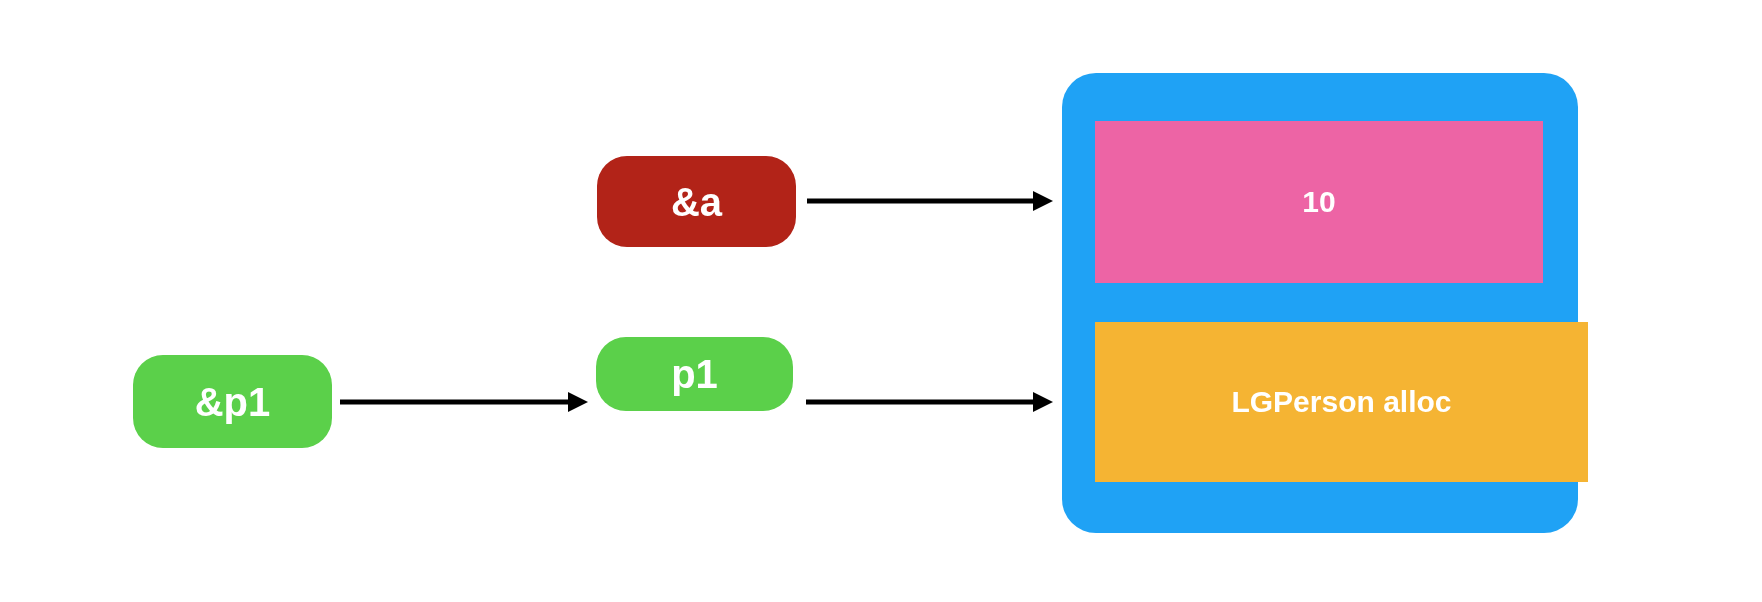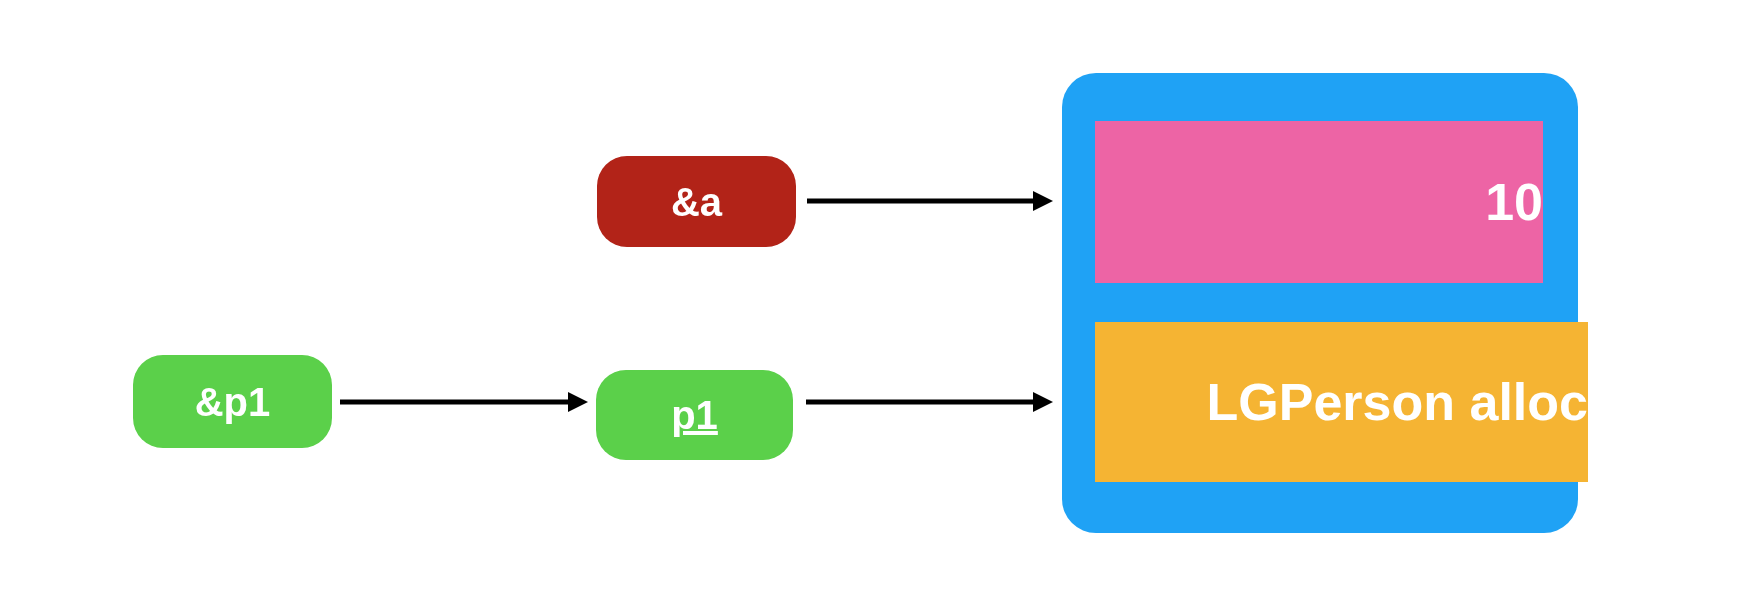--- a/index.html
+++ b/index.html
@@ -26,38 +26,38 @@
     color: var(--label-white, #ffffff);
     font-weight: bold;
     font-size: 40px;
     line-height: 1;
   }
   .pill-red   { background: var(--pointer-red,  #b22318); }
   .pill-green { background: var(--pointer-green,#5bd04a); }
 
   .pill-amp-a  { left: 597px; top: 156px; width: 199px; height: 91px; }
   .pill-amp-p1 { left: 133px; top: 355px; width: 199px; height: 93px; }
-  .pill-p1     { left: 596px; top: 370px; width: 197px; height: 90px; text-decoration: underline; }
+  .pill-p1     { left: 596px; top: 337px; width: 197px; height: 74px; }
 
   
   .heap-container {
     position: absolute;
     left: 1062px; top: 73px;
     width: 516px; height: 460px;
     background: var(--container-blue, #1fa2f5);
     border-radius: 34px;
   }
   .slot {
     position: absolute;
     display: flex;
     align-items: center;
-    justify-content: flex-end;
+    justify-content: center;
     color: var(--label-white, #ffffff);
     font-weight: bold;
-    font-size: 52px;
+    font-size: 30px;
     line-height: 1;
   }
   .slot-value  { left: 33px; top: 48px;  width: 448px; height: 162px; background: var(--value-pink,   #ed64a5); }
   .slot-object { left: 33px; top: 249px; width: 493px; height: 160px; background: var(--object-orange,#f5b433); }
 
   
   .arrow { position: absolute; height: 20px; }
   .arrow .shaft {
     position: absolute;
     left: 0; right: 16px; top: 50%;

